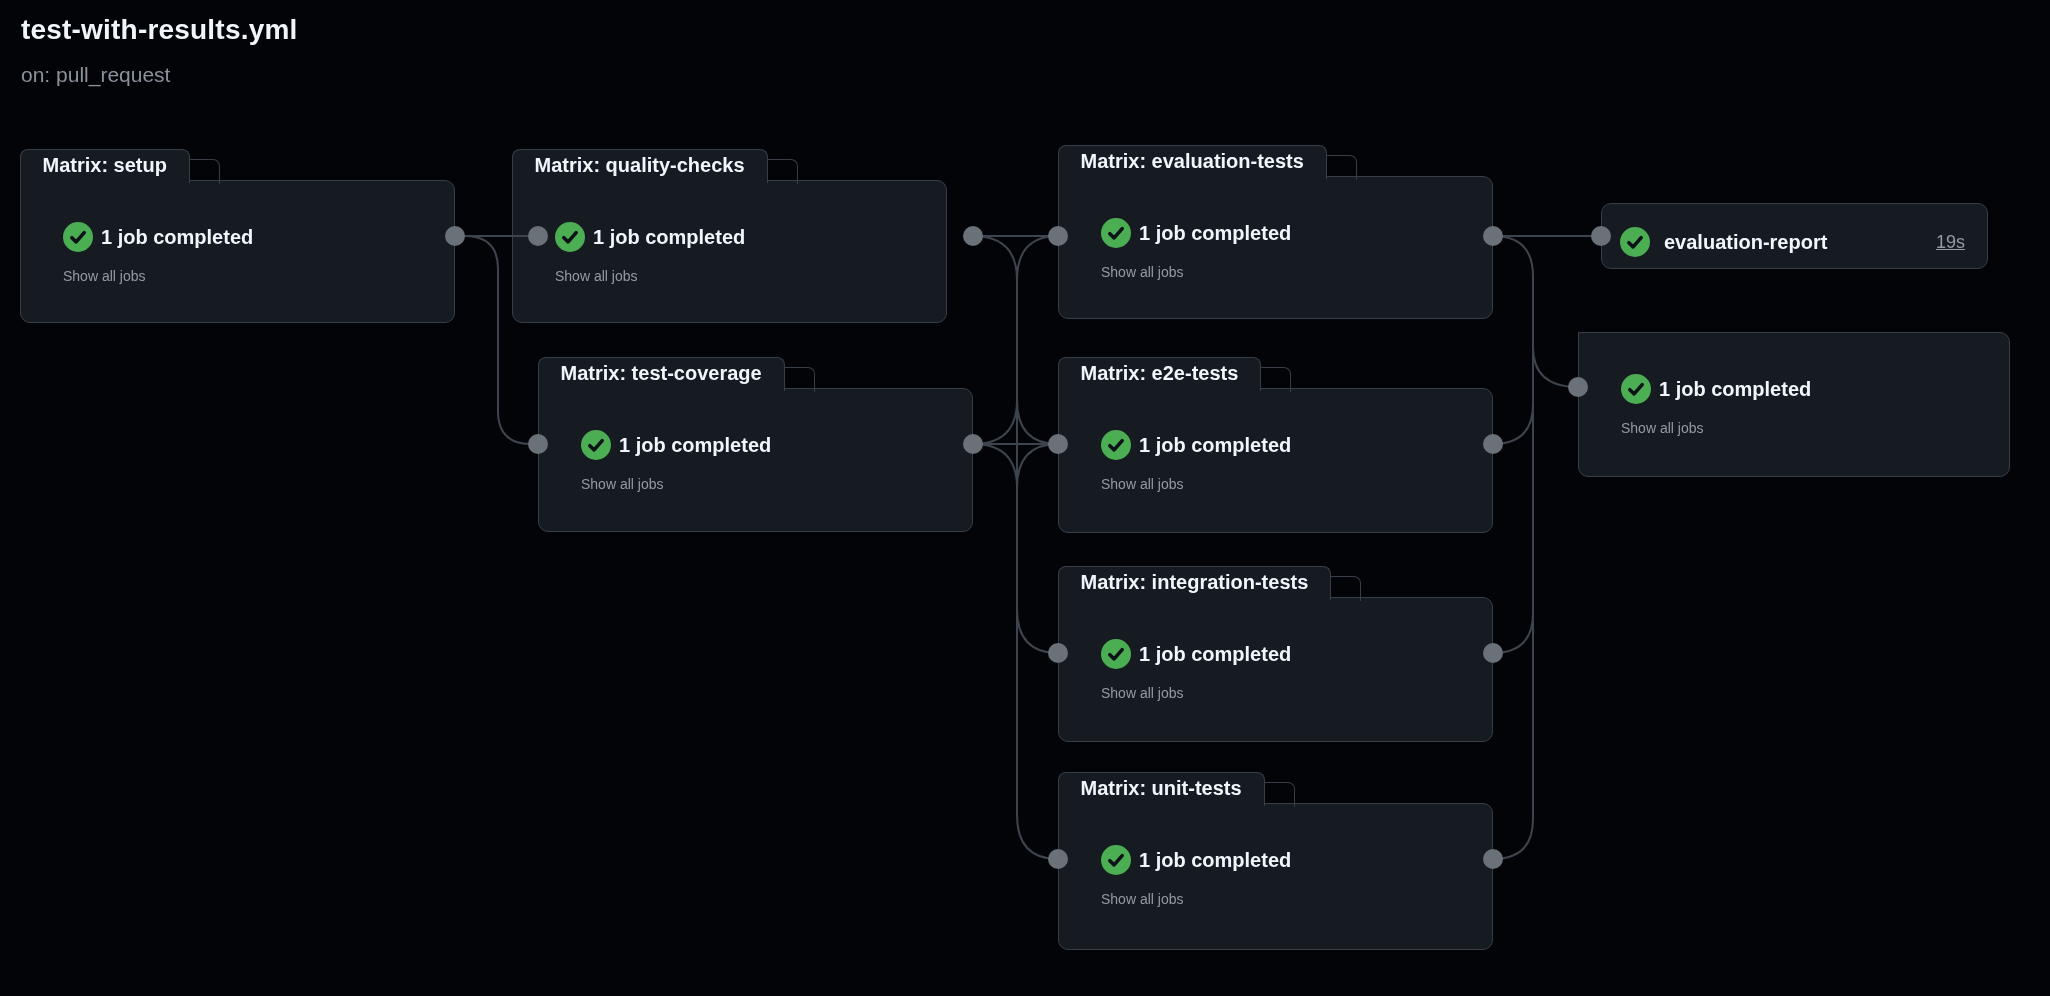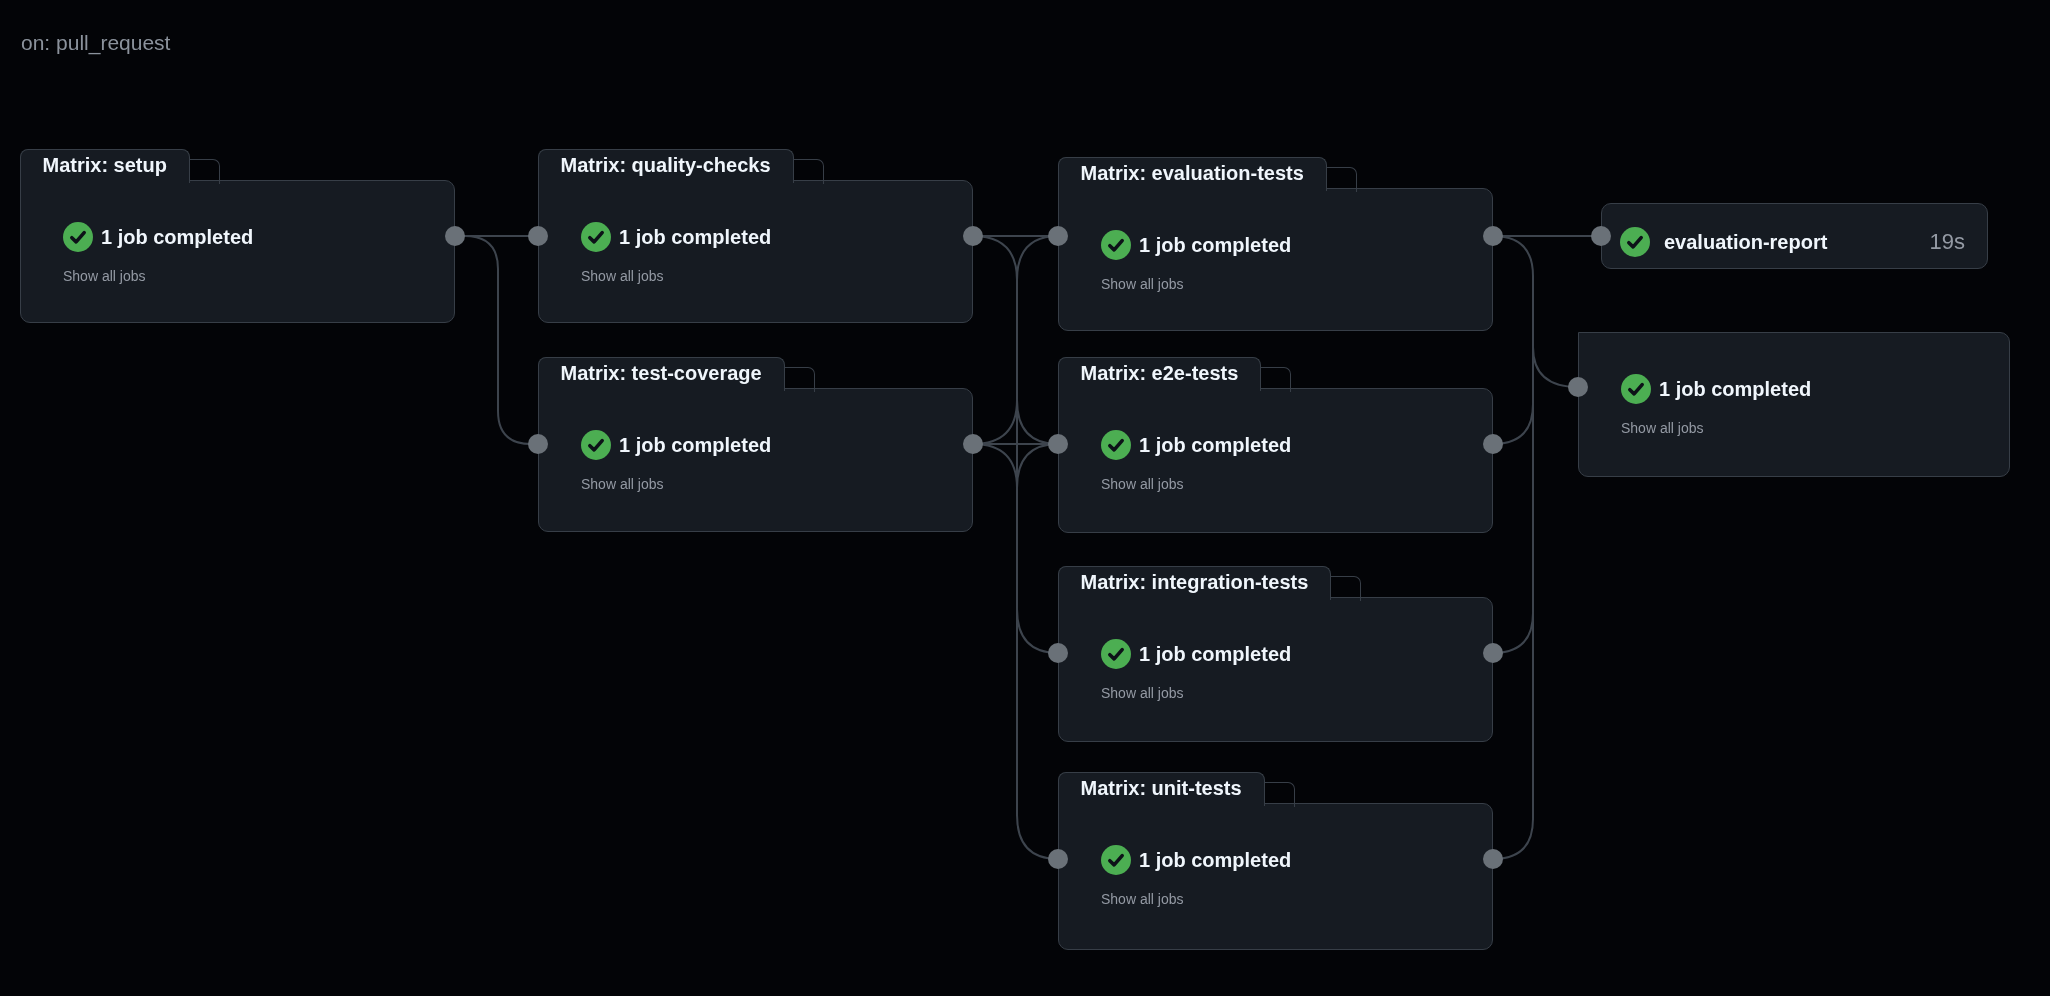--- a/index.html
+++ b/index.html
@@ -77,49 +77,50 @@
     left:42px;
     top:87px;
     font-size:14px;
     color:var(--muted);
     text-decoration:none;
     cursor:pointer;
     text-align:right;
   }
   .check{width:30px;height:30px;flex:0 0 30px;display:block;}
   .simple .status{font-size:20px;}
-  .duration{margin-left:auto;font-size:22px;color:var(--muted);}
+  .duration{margin-left:auto;font-size:18px;color:var(--muted);text-decoration:underline;}
   .connectors{
     position:absolute;
     left:0;top:0;
     width:2050px;height:996px;
     z-index:4;
     pointer-events:none;
   }
 </style>
 </head>
 <body>
 
 <div class="header">
+  <div class="wf-title">test-with-results.yml</div>
   <div class="wf-trigger">on: pull_request</div>
 </div>
 
 <div class="card matrix" style="left:20px;top:180px;width:435px;height:143px">
   <div class="tab"><span>Matrix: setup</span></div>
   <div class="job-row">
     <svg class="check" viewBox="0 0 16 16">
         <circle cx="8" cy="8" r="8" fill="#4cae52"></circle>
         <path d="M4.7 8.4 L7 10.6 L11.3 5.7" stroke="#0d1218" stroke-width="1.9" fill="none" stroke-linecap="round" stroke-linejoin="round"></path>
       </svg>
     <span class="status">1 job completed</span>
   </div>
   <a class="show-link">Show all jobs</a>
 </div>
 
-<div class="card matrix" style="left:538px;top:180px;width:435px;height:143px">
+<div class="card matrix" style="left:512px;top:180px;width:435px;height:143px">
   <div class="tab"><span>Matrix: quality-checks</span></div>
   <div class="job-row">
     <svg class="check" viewBox="0 0 16 16">
         <circle cx="8" cy="8" r="8" fill="#4cae52"></circle>
         <path d="M4.7 8.4 L7 10.6 L11.3 5.7" stroke="#0d1218" stroke-width="1.9" fill="none" stroke-linecap="round" stroke-linejoin="round"></path>
       </svg>
     <span class="status">1 job completed</span>
   </div>
   <a class="show-link">Show all jobs</a>
 </div>
@@ -129,21 +130,21 @@
   <div class="job-row">
     <svg class="check" viewBox="0 0 16 16">
         <circle cx="8" cy="8" r="8" fill="#4cae52"></circle>
         <path d="M4.7 8.4 L7 10.6 L11.3 5.7" stroke="#0d1218" stroke-width="1.9" fill="none" stroke-linecap="round" stroke-linejoin="round"></path>
       </svg>
     <span class="status">1 job completed</span>
   </div>
   <a class="show-link">Show all jobs</a>
 </div>
 
-<div class="card matrix" style="left:1058px;top:188px;width:435px;height:143px">
+<div class="card matrix" style="left:1058px;top:176px;width:435px;height:143px">
   <div class="tab"><span>Matrix: evaluation-tests</span></div>
   <div class="job-row">
     <svg class="check" viewBox="0 0 16 16">
         <circle cx="8" cy="8" r="8" fill="#4cae52"></circle>
         <path d="M4.7 8.4 L7 10.6 L11.3 5.7" stroke="#0d1218" stroke-width="1.9" fill="none" stroke-linecap="round" stroke-linejoin="round"></path>
       </svg>
     <span class="status">1 job completed</span>
   </div>
   <a class="show-link">Show all jobs</a>
 </div>

